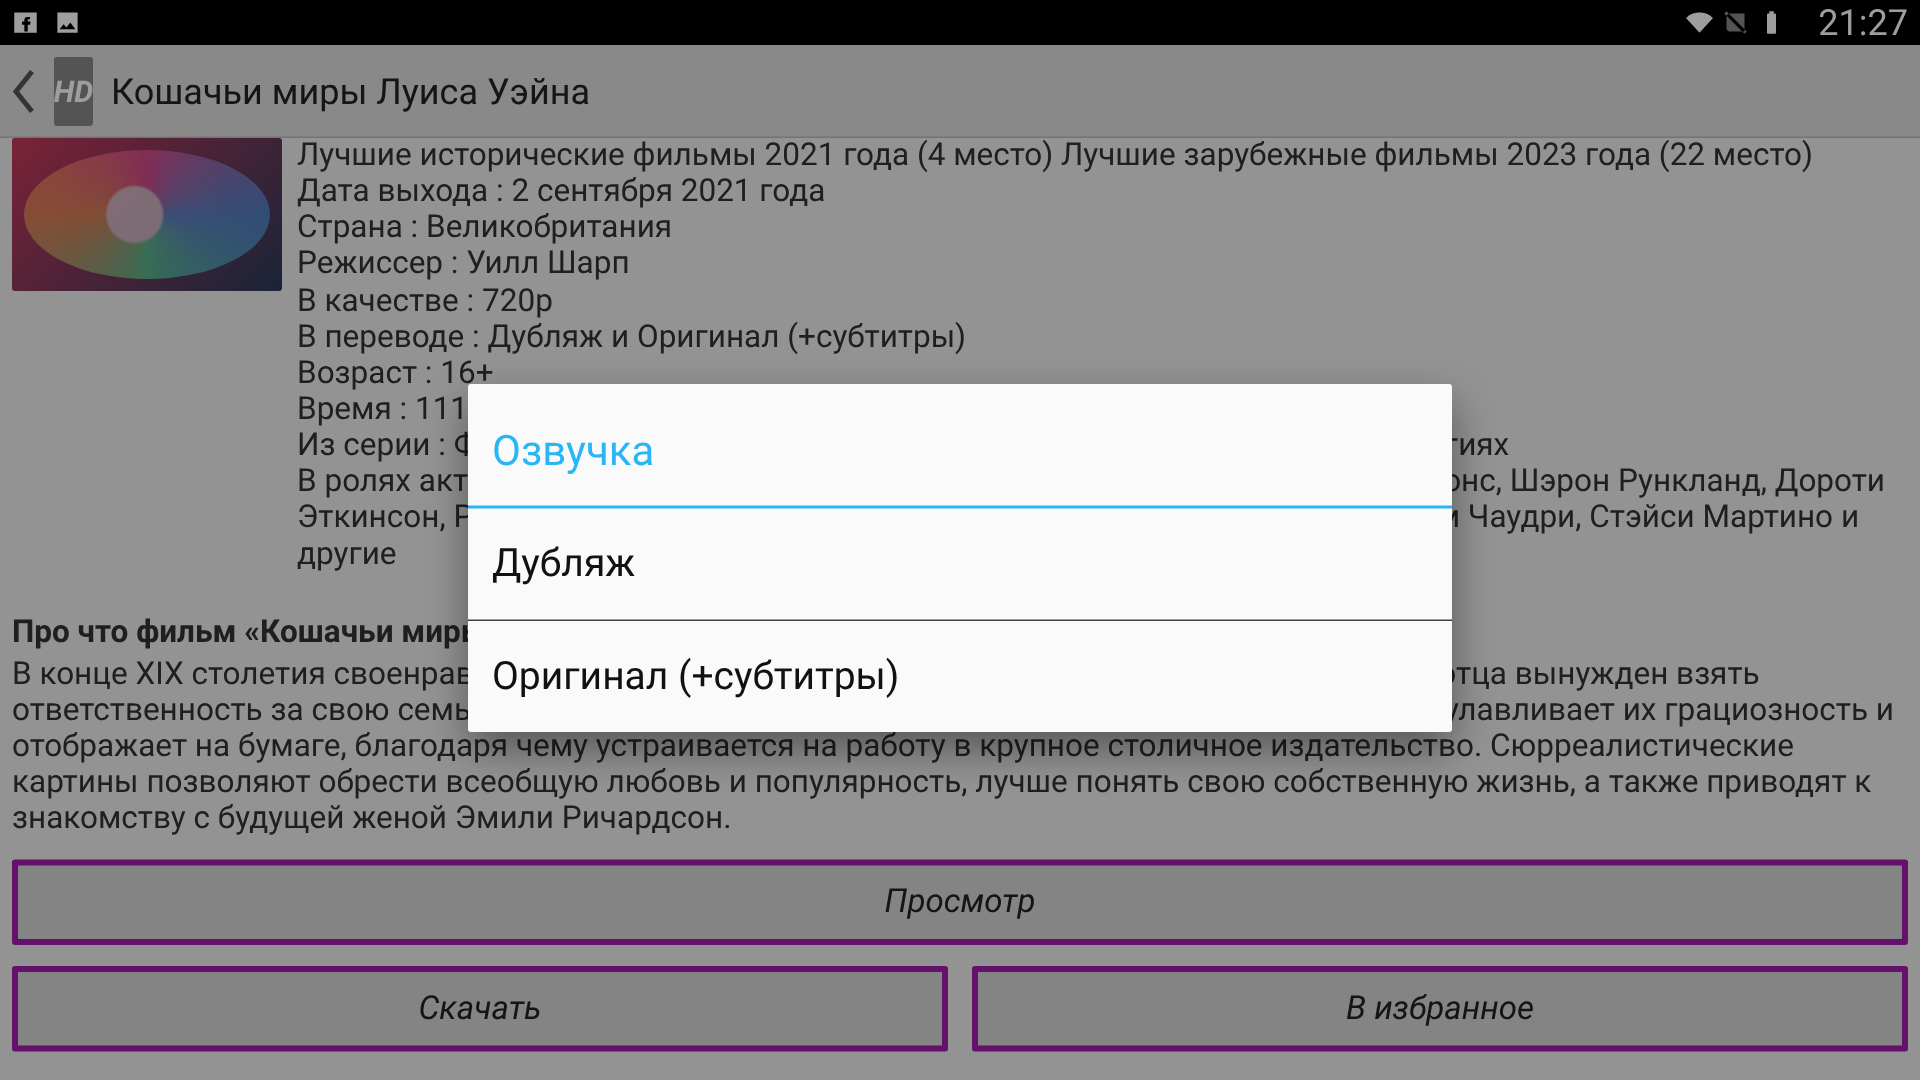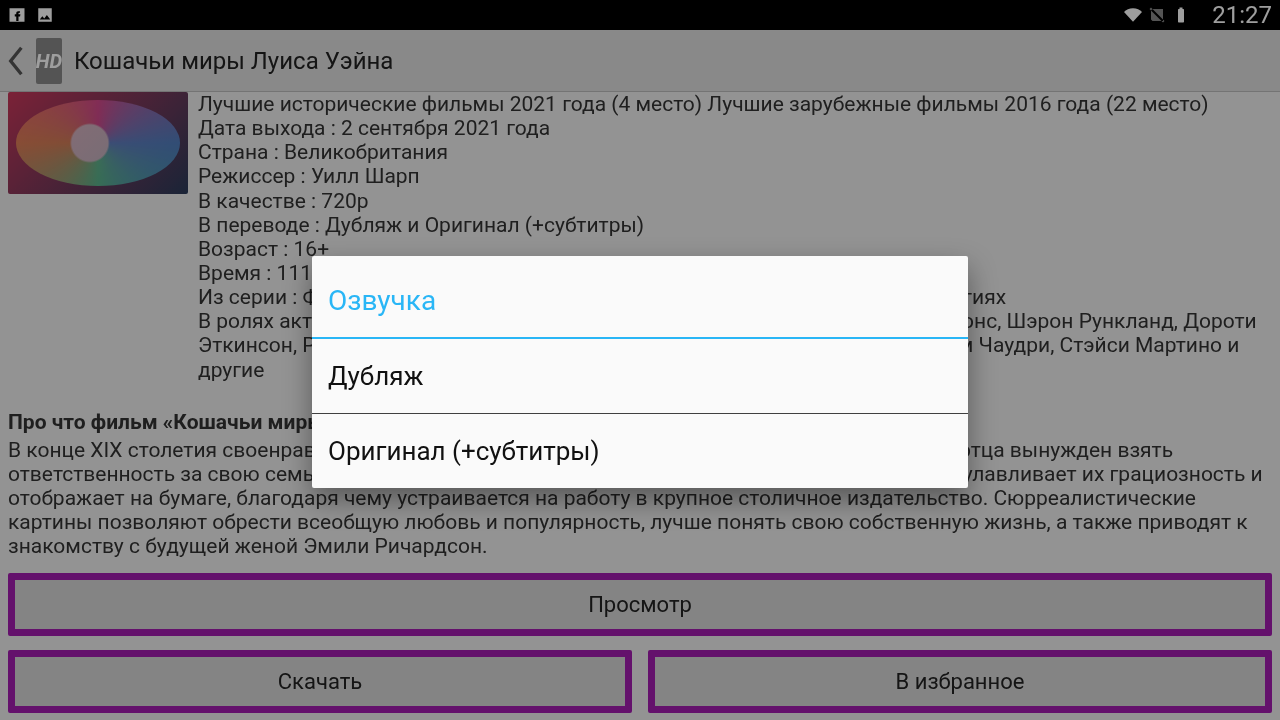--- a/index.html
+++ b/index.html
@@ -62,26 +62,27 @@
   }
   .meta p { white-space: normal; }
   .about-heading { font-weight: bold; margin-top: 28px; margin-bottom: 4px; font-size: 21px; }
   .about-text { font-size: 21px; }
 
   .btn-row { display: flex; gap: 16px; margin-top: 14px; }
   .btn-row.single .abtn { flex: 1; }
   .btn-row.double .abtn { flex: 1; }
   .abtn {
     background: #d6d6d6;
-    border: 7px solid #a21caf;
+    border: 4px solid #a21caf;
     border-radius: 2px;
     padding: 12px 0;
     text-align: center;
     font-size: 22px;
     color: #222;
+    font-style: italic;
   }
 
   .dim-overlay {
     position: absolute; inset: 0; background: rgba(0,0,0,0.38);
   }
 
   .dialog {
     position: absolute;
     left: 312px; top: 256px;
     width: 656px;
@@ -134,21 +135,21 @@
       <path d="M10 2L2 12l8 10" stroke="#555" stroke-width="2.5" fill="none"></path>
     </svg>
   <div class="hd-badge">HD</div>
   <div class="page-title">Кошачьи миры Луиса Уэйна</div>
 </div>
 
 <div class="content">
   <div class="top-row">
     <div class="poster"></div>
     <div class="meta">
-      <p>Лучшие исторические фильмы 2021 года (4 место) Лучшие зарубежные фильмы 2016 года (22 место)</p>
+      <p>Лучшие исторические фильмы 2021 года (4 место) Лучшие зарубежные фильмы 2023 года (22 место)</p>
       <p>Дата выхода : 2 сентября 2021 года</p>
       <p>Страна : Великобритания</p>
       <p>Режиссер : Уилл Шарп</p>
       <p>В качестве : 720p</p>
       <p>В переводе : Дубляж и Оригинал (+субтитры)</p>
       <p>Возраст : 16+</p>
       <p>Время : 111 мин.</p>
       <p>Из серии : Фильмы про художников, Про 19 век, Основано на реальных событиях</p>
       <p>В ролях актеры : Бенедикт Камбербэтч, Клер Фой, Андреа Райзборо, Тоби Джонс, Шэрон Рункланд, Дороти Эткинсон, Ричард Айоади, Фиби Николлс, Адил Ахтар, Джулиан Барратт, Асим Чаудри, Стэйси Мартино и другие</p>
     </div>

